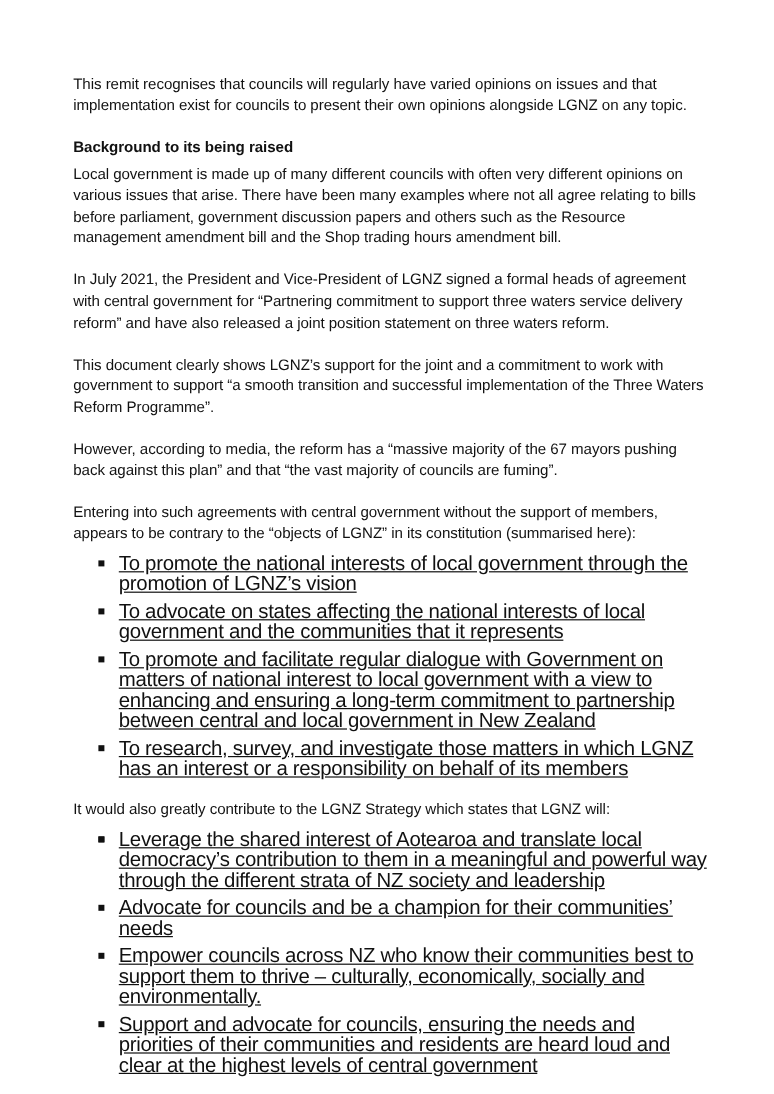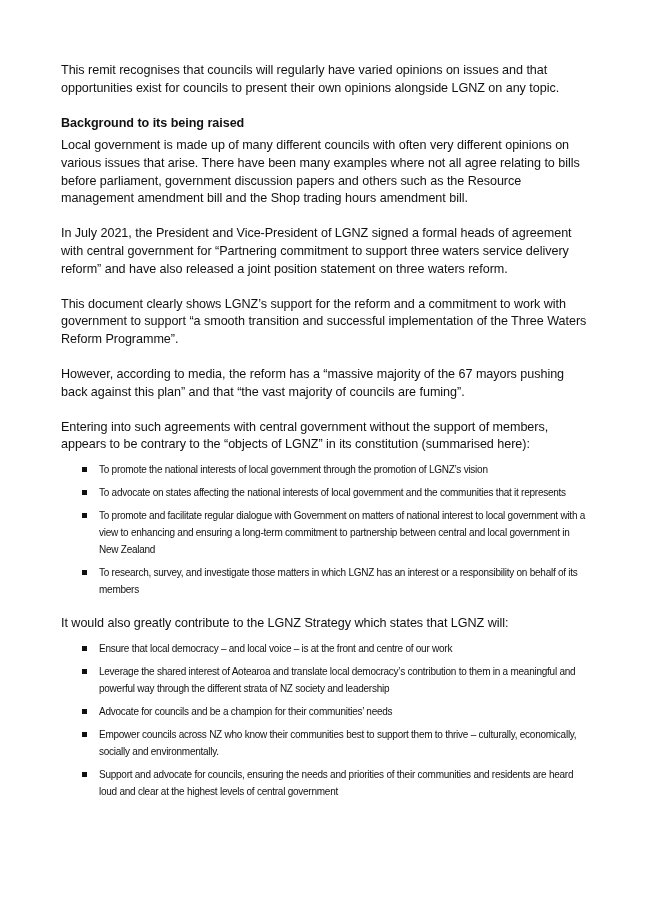--- a/index.html
+++ b/index.html
@@ -39,56 +39,57 @@
     }
     ul.bullets {
       list-style: none;
       margin: 0 0 17px 0;
       padding: 0;
     }
     ul.bullets li {
       position: relative;
       padding-left: 38px;
       margin-bottom: 6px;
-      font-size: 10px;
+      font-size: 17px;
       line-height: 17px;
       letter-spacing: -0.25px;
+      text-decoration: underline;
     }
     ul.bullets li .bullet {
       position: absolute;
       left: 21px;
       top: 6px;
       width: 5px;
       height: 5px;
       background: #111111;
     }
   </style>
 </head>
 <body>
 
 <div class="page">
-  <p class="para">This remit recognises that councils will regularly have varied opinions on issues and that opportunities exist for councils to present their own opinions alongside LGNZ on any topic.</p>
+  <p class="para">This remit recognises that councils will regularly have varied opinions on issues and that implementation exist for councils to present their own opinions alongside LGNZ on any topic.</p>
 
   <p class="heading">Background to its being raised</p>
 
   <p class="para">Local government is made up of many different councils with often very different opinions on various issues that arise.  There have been many examples where not all agree relating to bills before parliament, government discussion papers and others such as the Resource management amendment bill and the Shop trading hours amendment bill.</p>
   <p class="para">In July 2021, the President and Vice-President of LGNZ signed a formal heads of agreement with central government for “Partnering commitment to support three waters service delivery reform” and have also released a joint position statement on three waters reform.</p>
-  <p class="para">This document clearly shows LGNZ’s support for the reform and a commitment to work with government to support “a smooth transition and successful implementation of the Three Waters Reform Programme”.</p>
+  <p class="para">This document clearly shows LGNZ’s support for the joint and a commitment to work with government to support “a smooth transition and successful implementation of the Three Waters Reform Programme”.</p>
   <p class="para">However, according to media, the reform has a “massive majority of the 67 mayors pushing back against this plan” and that “the vast majority of councils are fuming”.</p>
   <p class="para-tight">Entering into such agreements with central government without the support of members, appears to be contrary to the “objects of LGNZ” in its constitution (summarised here):</p>
 
   <ul class="bullets">
     <li><span class="bullet"></span><span>To promote the national interests of local government through the promotion of LGNZ’s vision</span></li>
     <li><span class="bullet"></span><span>To advocate on states affecting the national interests of local government and the communities that it represents</span></li>
     <li><span class="bullet"></span><span>To promote and facilitate regular dialogue with Government on matters of national interest to local government with a view to enhancing and ensuring a long-term commitment to partnership between central and local government in New Zealand</span></li>
     <li><span class="bullet"></span><span>To research, survey, and investigate those matters in which LGNZ has an interest or a responsibility on behalf of its members</span></li>
   </ul>
 
   <p class="para-tight">It would also greatly contribute to the LGNZ Strategy which states that LGNZ will:</p>
 
   <ul class="bullets">
-    <li><span class="bullet"></span><span>Ensure that local democracy – and local voice – is at the front and centre of our work</span></li>
+    <li><span class="bullet"></span></li>
     <li><span class="bullet"></span><span>Leverage the shared interest of Aotearoa and translate local democracy’s contribution to them in a meaningful and powerful way through the different strata of NZ society and leadership</span></li>
     <li><span class="bullet"></span><span>Advocate for councils and be a champion for their communities’ needs</span></li>
     <li><span class="bullet"></span><span>Empower councils across NZ who know their communities best to support them to thrive – culturally, economically, socially and environmentally.</span></li>
     <li><span class="bullet"></span><span>Support and advocate for councils, ensuring the needs and priorities of their communities and residents are heard loud and clear at the highest levels of central government</span></li>
   </ul>
 </div>
 
 </body></html>

